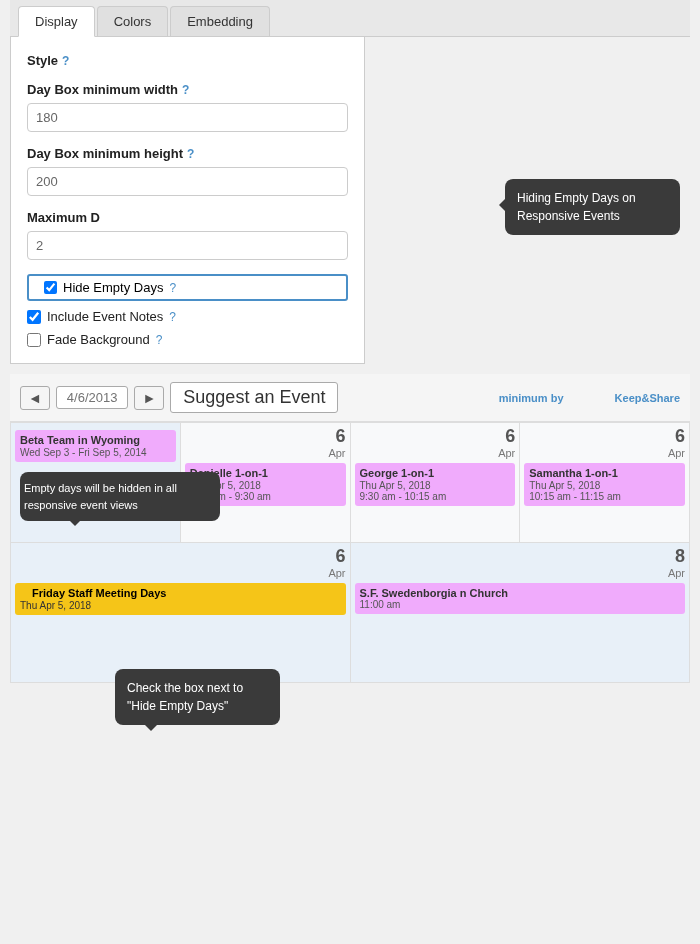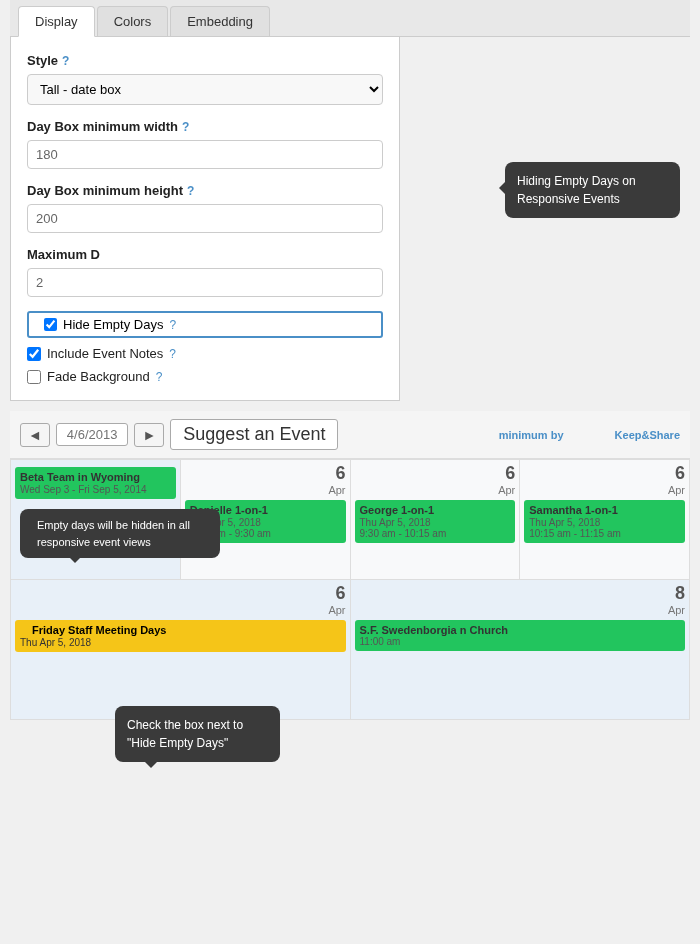--- a/index.html
+++ b/index.html
@@ -36,21 +36,21 @@
       margin-bottom: -1px;
       font-weight: 500;
     }
 
     
     .settings-panel {
       background: #fff;
       border: 1px solid #ccc;
       border-top: none;
       padding: 16px;
-      width: 390px;
+      width: 355px;
       position: relative;
     }
 
     .field-group {
       margin-bottom: 14px;
     }
     .field-label {
       font-size: 13px;
       font-weight: 600;
       color: #222;
@@ -126,21 +126,21 @@
     }
     .tooltip-bubble::after {
       content: '';
       position: absolute;
       border: 7px solid transparent;
     }
 
     
     .tooltip-right {
       right: 10px;
-      top: 125px;
+      top: 142px;
       max-width: 175px;
     }
     .tooltip-right::before {
       content: '';
       position: absolute;
       left: -12px;
       top: 20px;
       border: 6px solid transparent;
       border-right-color: #3a3a3a;
     }
@@ -235,21 +235,21 @@
       line-height: 1.1;
     }
     .cal-cell-month {
       text-align: right;
       font-size: 11px;
       color: #777;
       margin-bottom: 4px;
     }
 
     .event-card {
-      background: #22c55e;
+      background: #f0abfc;
       border-radius: 3px;
       padding: 4px 5px;
       margin-top: 3px;
       font-size: 11px;
     }
     .event-title {
       font-weight: 600;
       color: #333;
       font-size: 11px;
     }
@@ -293,21 +293,21 @@
       background: #e8f0f8;
     }
 
     
     .tooltip-empty {
       position: absolute;
       background: #3a3a3a;
       color: #fff;
       font-size: 11px;
       border-radius: 8px;
-      padding: 8px 17px;
+      padding: 8px 4px;
       line-height: 1.5;
       max-width: 200px;
       z-index: 30;
       left: 10px;
       top: 50px;
     }
     .tooltip-empty::after {
       content: '';
       position: absolute;
       bottom: -10px;
@@ -342,25 +342,20 @@
 
   <div class="settings-row">
 
     <div class="settings-panel">
 
       <div class="field-group">
         <div class="field-label">
           <span>Style</span>
           <span class="help-icon">?</span>
         </div>
-        <select class="field-select">
-          <option>Tall - date box</option>
-          <option>Wide - date box</option>
-          <option>List</option>
-        </select>
       </div>
 
 
       <div class="field-group">
         <div class="field-label">
           <span>Day Box minimum width</span>
           <span class="help-icon">?</span>
         </div>
         <input type="text" class="field-input" value="180" style="">
       </div>

